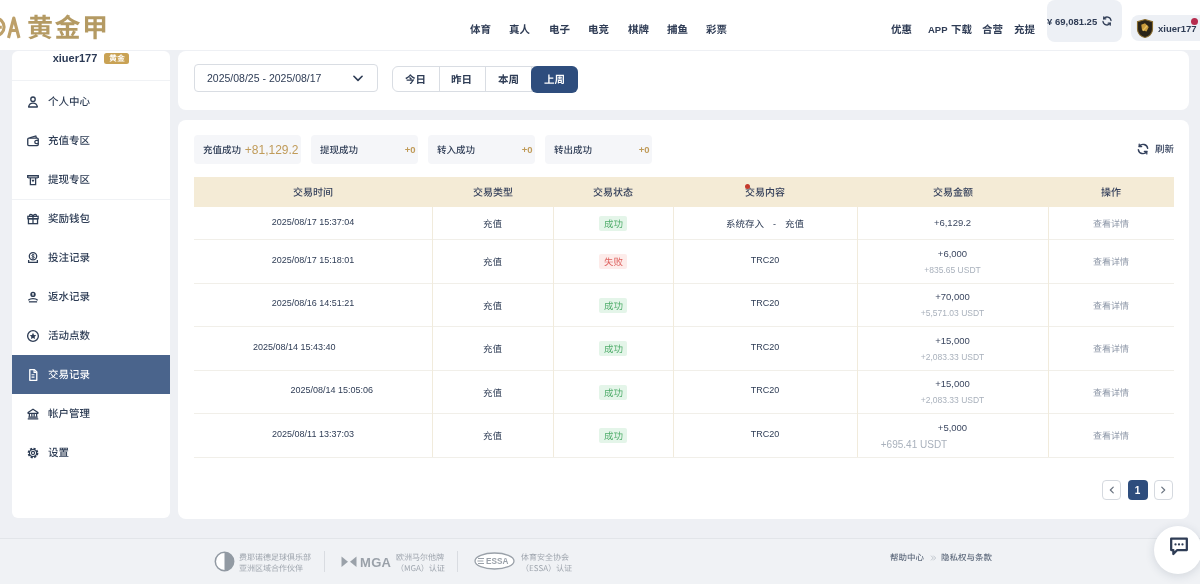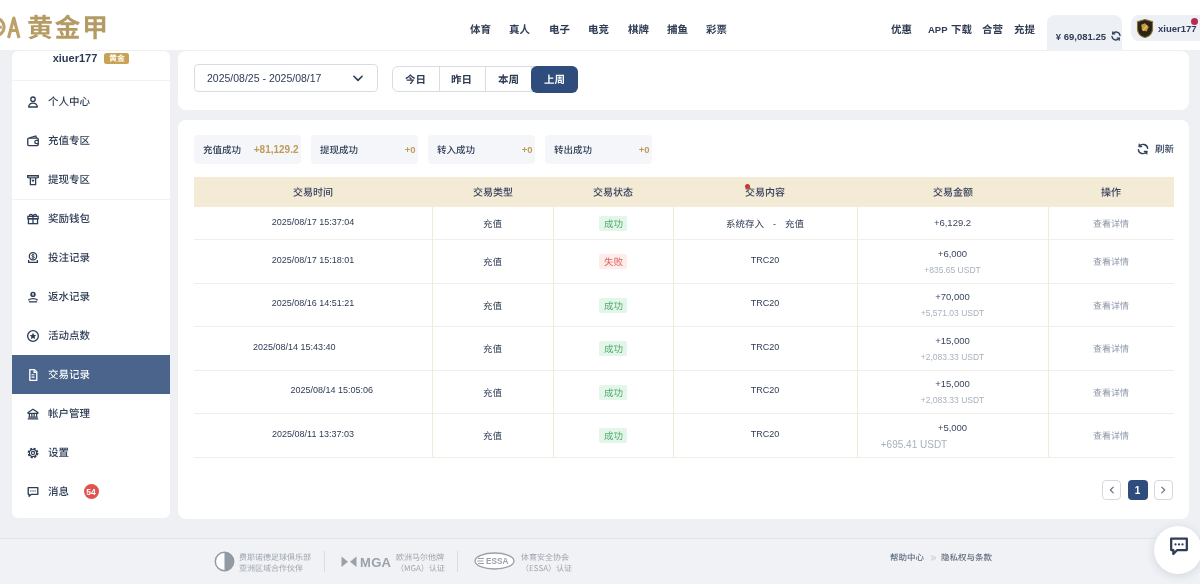--- a/index.html
+++ b/index.html
@@ -216,21 +216,21 @@
       </svg>
     </div>
     <svg style="display:block;width:21.0px;height:10.5px;position:absolute;left:982.0px;top:23.8px" viewBox="0 0 2000 1000" fill="#2f3c55">
       <use href="#g20" x="0"></use>
       <use href="#g21" x="1000"></use>
     </svg>
     <svg style="display:block;width:21.0px;height:10.5px;position:absolute;left:1014.0px;top:23.8px" viewBox="0 0 2000 1000" fill="#2f3c55">
       <use href="#g22" x="0"></use>
       <use href="#g23" x="1000"></use>
     </svg>
-    <div class="abs flex" style="left:1047px;top:15px;width:75px;height:42px;background:#edf0f5;border-radius:8px;justify-content:flex-end;gap:4px">
+    <div class="abs flex" style="left:1047px;top:0;width:75px;height:42px;background:#edf0f5;border-radius:8px;justify-content:flex-start;gap:4px">
       <span style="font-size:9.5px;font-weight:bold;color:#2f3c55;white-space:nowrap">¥ 69,081.25</span>
       <svg width="12" height="12" viewBox="0 0 24 24" fill="none" stroke="#2f3c55" stroke-width="2.6" stroke-linecap="round">
         <path d="M20 11a8 8 0 0 0-14.5-3.5"></path>
         <path d="M4 13a8 8 0 0 0 14.5 3.5"></path>
         <path d="M5.5 3.5v4.2h4.2" stroke-width="2.4"></path>
         <path d="M18.5 20.5v-4.2h-4.2" stroke-width="2.4"></path>
       </svg>
     </div>
     <div class="abs flex" style="left:1131px;top:15px;width:80px;height:26px;background:#edf0f5;border-radius:8px;padding-left:5px;gap:4px">
       <svg width="18" height="25" viewBox="0 0 24 26">
@@ -377,33 +377,20 @@
       <svg width="14" height="14" viewBox="0 0 24 24">
         <circle cx="12" cy="12" r="7.4" fill="none" stroke="#2e3d55" stroke-width="3.6" stroke-dasharray="3.55 2.25"></circle>
         <circle cx="12" cy="12" r="6.1" fill="none" stroke="#2e3d55" stroke-width="1.9"></circle>
         <circle cx="12" cy="12" r="2.7" fill="none" stroke="#2e3d55" stroke-width="2"></circle>
       </svg>
       <svg style="display:block;width:21.0px;height:10.5px;" viewBox="0 0 2000 1000" fill="#2e3d55">
         <use href="#g54" x="0"></use>
         <use href="#g55" x="1000"></use>
       </svg>
     </div>
-    <div class="abs flex" style="left:12px;top:472px;width:158px;height:39px;padding-left:13.5px;gap:8px">
-      <svg width="14" height="14" viewBox="0 0 24 24">
-        <path d="M3.8 4.5h16.4v11.5H9.3l-3.9 3.4v-3.4H3.8z" fill="none" stroke="#2e3d55" stroke-width="2.3" stroke-linejoin="round"></path>
-        <circle cx="8.3" cy="10.2" r="1.15" fill="#2e3d55"></circle>
-        <circle cx="12" cy="10.2" r="1.15" fill="#2e3d55"></circle>
-        <circle cx="15.7" cy="10.2" r="1.15" fill="#2e3d55"></circle>
-      </svg>
-      <svg style="display:block;width:21.0px;height:10.5px;" viewBox="0 0 2000 1000" fill="#2e3d55">
-        <use href="#g56" x="0"></use>
-        <use href="#g57" x="1000"></use>
-      </svg>
-      <span class="flex" style="background:#e0534f;color:#fff;border-radius:50%;width:15px;height:15px;justify-content:center;font-size:8.5px;font-weight:bold;margin-left:7px">54</span>
-    </div>
     <div class="abs" style="left:178px;top:51px;width:1011px;height:59px;background:#fff;border-radius:8px"></div>
     <div class="abs flex" style="left:194px;top:64px;width:184px;height:28px;border:1px solid #d9dde3;border-radius:4px;background:#fff;padding:0 12px;justify-content:space-between">
       <span style="font-size:10.5px;color:#2e3c55">2025/08/25 - 2025/08/17</span>
       <svg width="14" height="14" viewBox="0 0 24 24" fill="none" stroke="#2e3c55" stroke-width="2.8" stroke-linecap="round" stroke-linejoin="round">
         <path d="M5 9l7 7 7-7"></path>
       </svg>
     </div>
     <div class="abs" style="left:392px;top:66px;width:185.5px;height:26px;border:1px solid #d9dde3;border-radius:6px;background:#fff"></div>
     <svg style="display:block;width:21.0px;height:10.5px;position:absolute;left:404.7px;top:73.8px" viewBox="0 0 2000 1000" fill="#2e3c55">
       <use href="#g58" x="0"></use>
@@ -426,21 +413,21 @@
       <use href="#g62" x="1000"></use>
     </svg>
     <div class="abs" style="left:178px;top:120px;width:1011px;height:399px;background:#fff;border-radius:8px"></div>
     <div class="abs flex" style="left:193.5px;top:135px;width:107px;height:29px;background:#f5f6f9;border-radius:4px;padding:0 2px 0 9px;justify-content:space-between">
       <svg style="display:block;width:38.0px;height:9.5px;" viewBox="0 0 4000 1000" fill="#2e3c55">
         <use href="#g28" x="0"></use>
         <use href="#g29" x="1000"></use>
         <use href="#g64" x="2000"></use>
         <use href="#g65" x="3000"></use>
       </svg>
-      <span style="font-size:10px;color:#c09b59;font-weight:bold;white-space:nowrap">+81,129.2</span>
+      <span style="font-size:12px;color:#c09b59;font-weight:normal;white-space:nowrap">+81,129.2</span>
     </div>
     <div class="abs flex" style="left:310.5px;top:135px;width:107px;height:29px;background:#f5f6f9;border-radius:4px;padding:0 2px 0 9px;justify-content:space-between">
       <svg style="display:block;width:38.0px;height:9.5px;" viewBox="0 0 4000 1000" fill="#2e3c55">
         <use href="#g32" x="0"></use>
         <use href="#g33" x="1000"></use>
         <use href="#g64" x="2000"></use>
         <use href="#g65" x="3000"></use>
       </svg>
       <span style="font-size:9.5px;color:#c09b59;font-weight:bold;white-space:nowrap">+0</span>
     </div>

